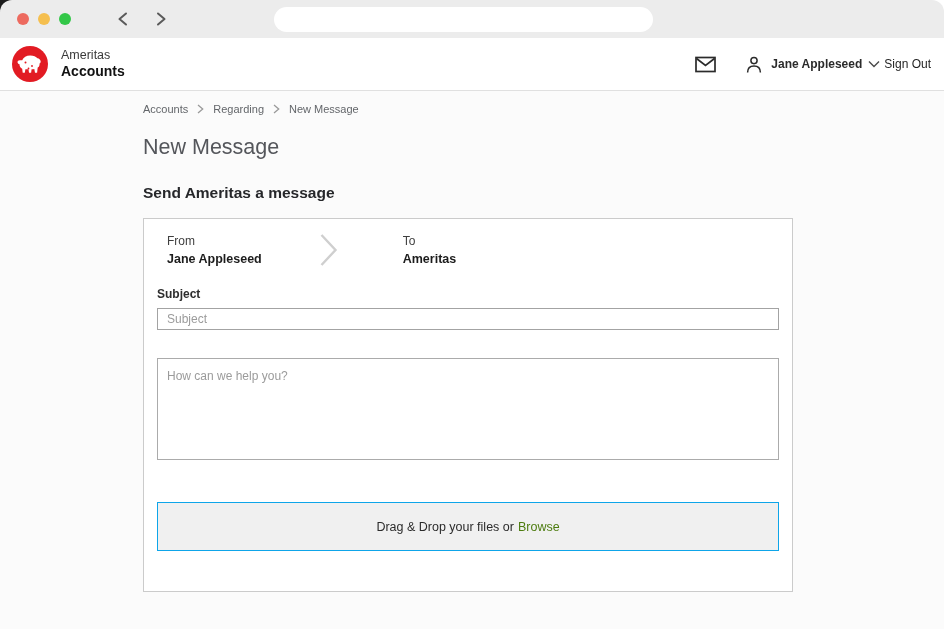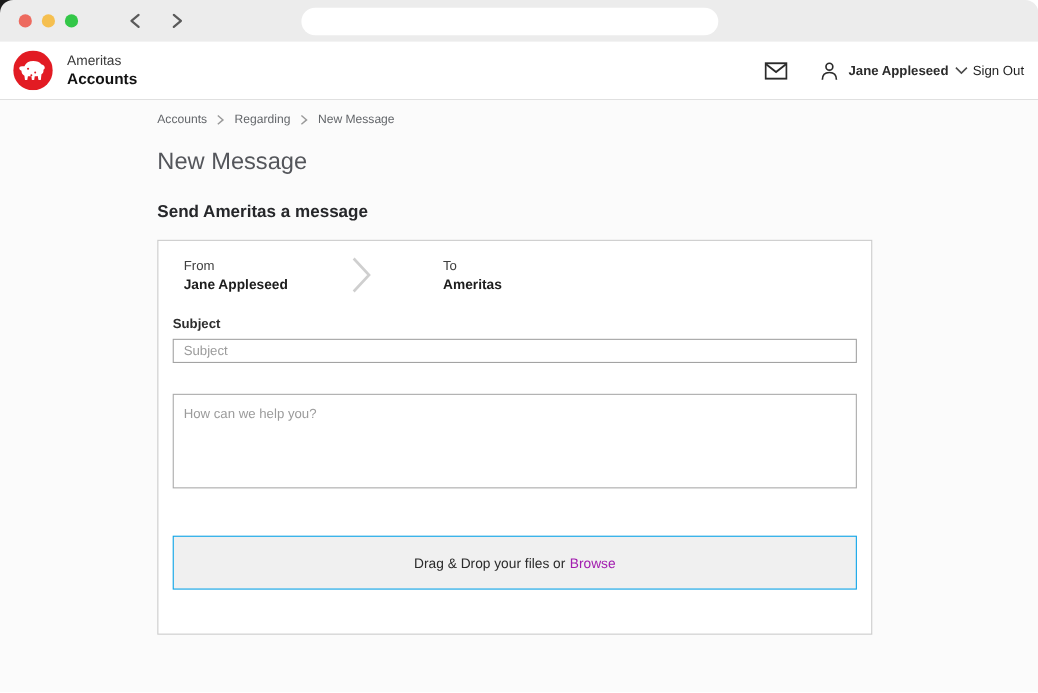--- a/index.html
+++ b/index.html
@@ -88,31 +88,31 @@
   .select-value { flex: 1; padding-left: 10px; font-size: 12px; color: #333; }
   .select-divider { width: 1px; height: 14px; background: #d7d7d7; }
   .select-caret { width: 33px; display: flex; justify-content: center; }
   .text-input {
     margin-top: 7px; width: 100%; height: 22px; border: 1px solid #a3a3a3;
     font-family: "Liberation Sans", sans-serif; font-size: 12px; color: #333;
     padding: 0 9px; outline: none; background: #fff;
   }
   .text-input::placeholder { color: #9b9b9b; opacity: 1; }
   .message-area {
-    margin-top: 28px; width: 100%; height: 86px; border: 1px solid #ababab;
+    margin-top: 28px; width: 100%; height: 102px; border: 1px solid #ababab;
     font-family: "Liberation Sans", sans-serif; font-size: 12px; color: #a21caf;
     padding: 10px 9px; resize: none; outline: none; background: #fff;
   }
   .message-area::placeholder { color: #9b9b9b; opacity: 1; }
   .dropzone {
     margin-top: 38px; height: 49px; background: #f0f0f0; border: 1px solid #0ea5e9;
     display: flex; align-items: center; justify-content: center;
     font-size: 12.5px; color: #2b2b2b; cursor: pointer;
   }
-  .browse-link { color: #a21caf; text-decoration: none; margin-left: 4px; cursor: pointer; }
+  .browse-link { color: #4d7c0f; text-decoration: none; margin-left: 4px; cursor: pointer; }
   .files-note { margin-top: 8px; font-size: 11.5px; color: #3a3a3a; }
 </style>
 </head>
 <body>
 
 <div class="corner-dark"></div>
 
 <div class="screen">
 
   <div class="chrome">

